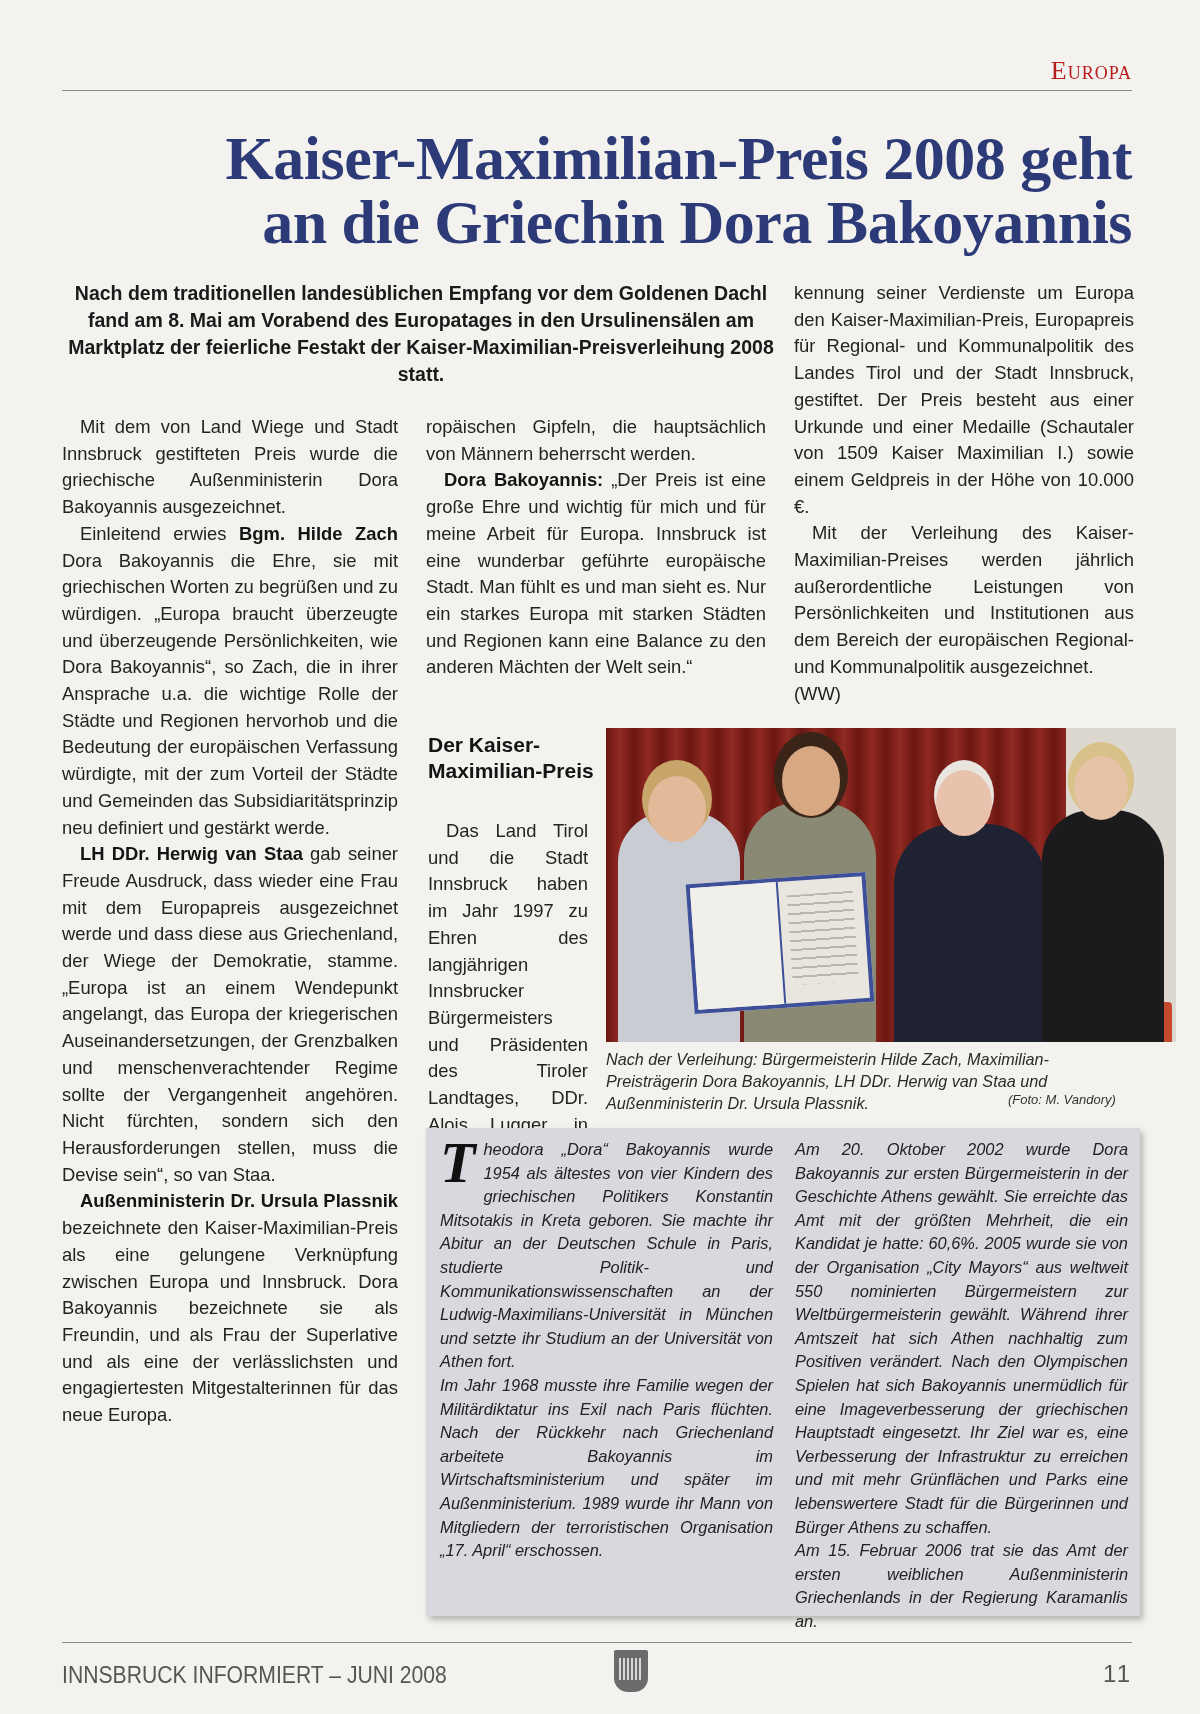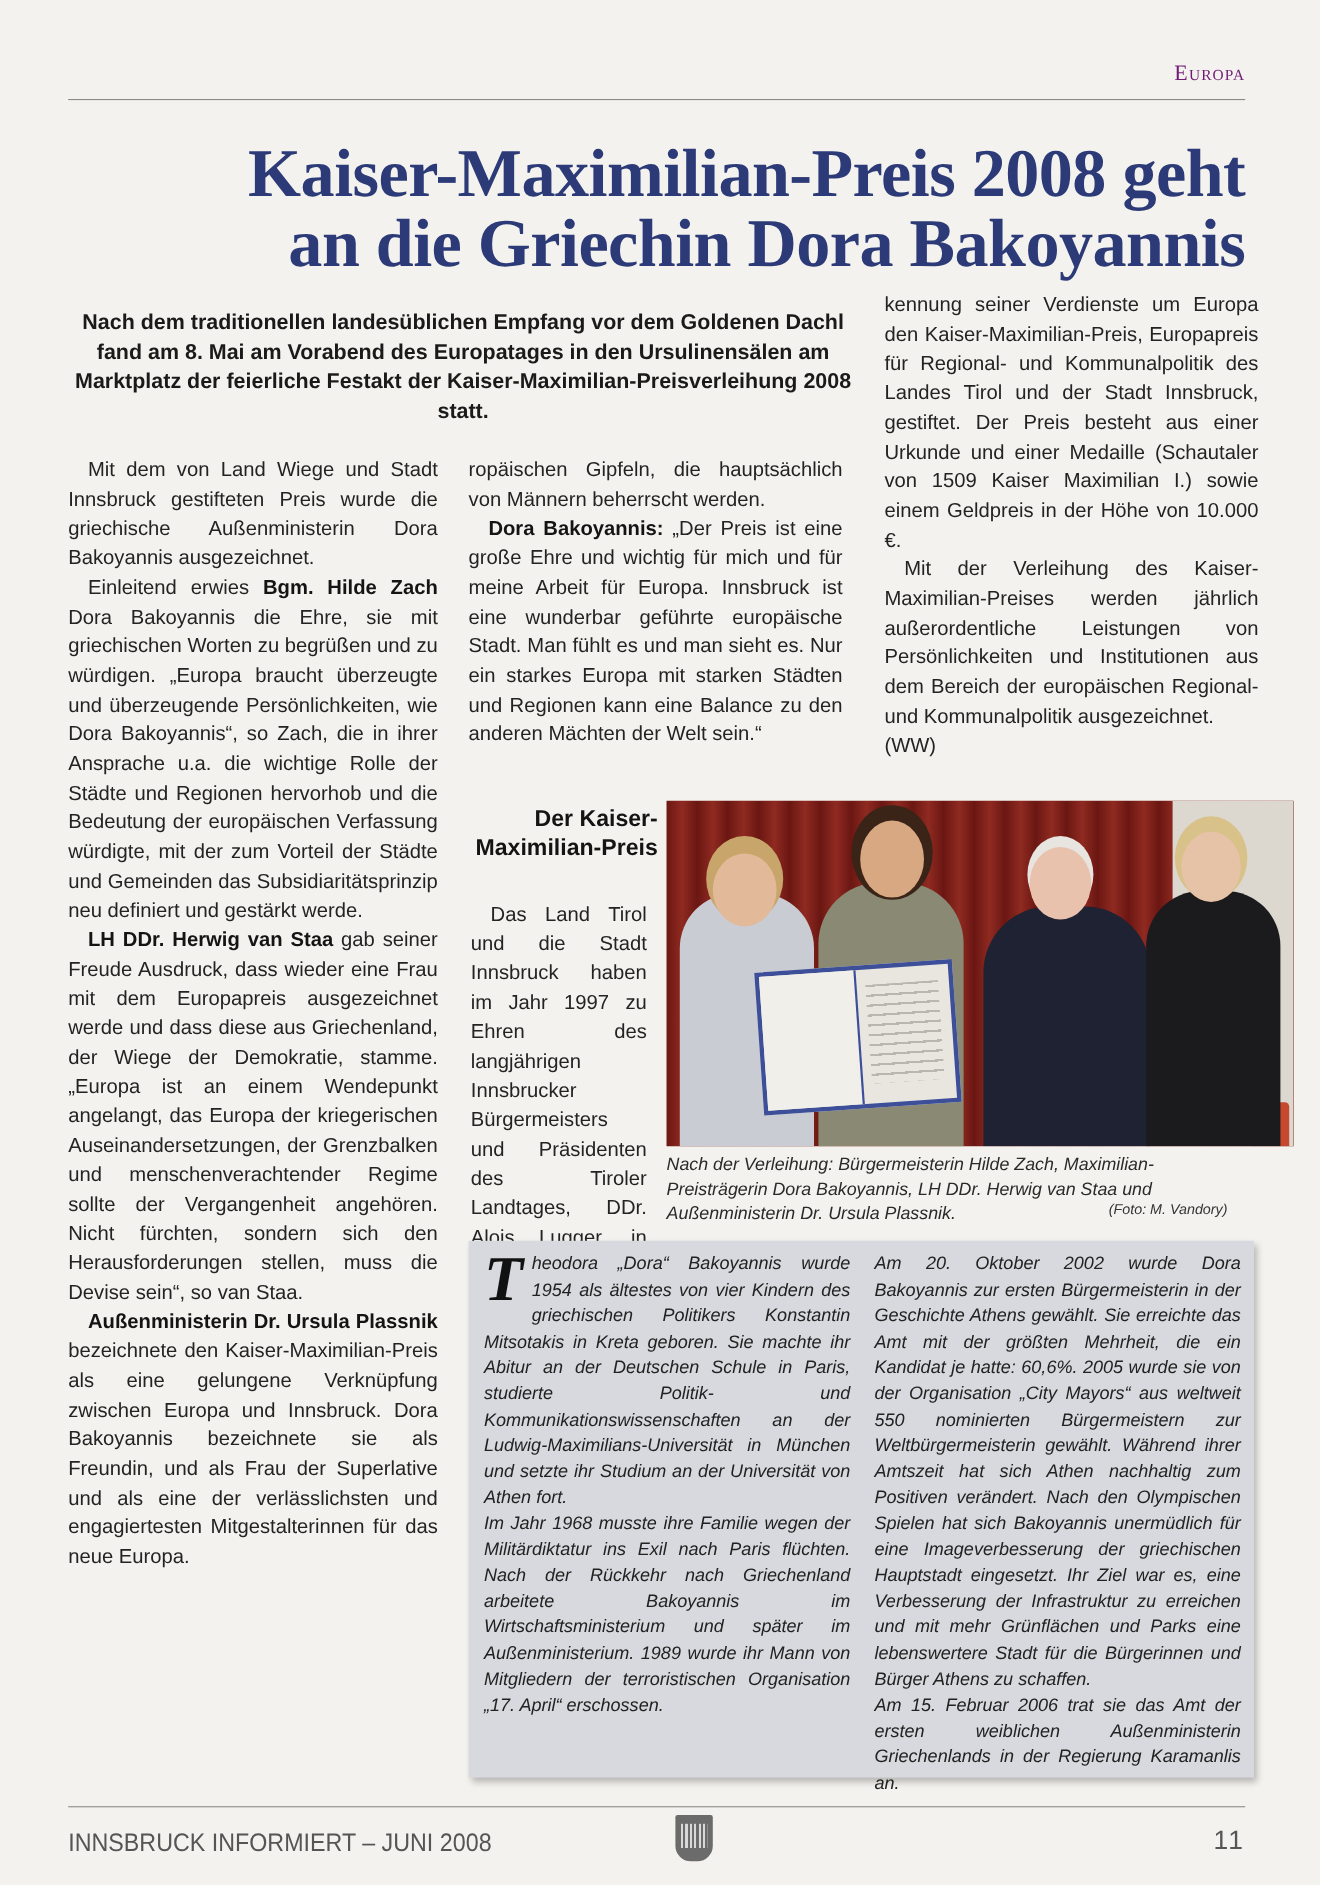--- a/index.html
+++ b/index.html
@@ -7,21 +7,21 @@
   body {
     background: #f3f2ee;
     color: #1e1e1e;
     font-family: "Liberation Sans", "DejaVu Sans", sans-serif;
     position: relative;
     overflow: hidden;
   }
   .section-label {
     position: absolute; right: 68px; top: 56px;
     font-family: "Liberation Serif", "DejaVu Serif", serif;
-    font-size: 20px; letter-spacing: 1px; color: #701a75;
+    font-size: 26px; letter-spacing: 1px; color: #b91c1c;
     font-variant: small-caps;
   }
   .rule { position: absolute; left: 62px; right: 68px; height: 1px; background: #8a8a88; }
   .rule.top { top: 90px; }
   .rule.bottom { top: 1642px; }
 
   .headline {
     position: absolute; left: 62px; top: 126px; width: 1070px;
     font-family: "Liberation Serif", "DejaVu Serif", serif;
     font-weight: bold; color: #2c3b78;
@@ -36,24 +36,24 @@
   .col {
     position: absolute;
     font-size: 18.4px; line-height: 26.7px; color: #232323;
     text-align: justify; hyphens: manual;
   }
   .col p { text-indent: 18px; }
   .col p.noindent { text-indent: 0; }
   .col b { font-weight: bold; color: #141414; }
   .col1 { left: 62px; top: 414px; width: 336px; }
   .col2 { left: 426px; top: 414px; width: 340px; }
-  .col3 { left: 794px; top: 264px; width: 340px; margin-left: 10px; }
+  .col3 { left: 794px; top: 280px; width: 340px; }
   .subhead {
     position: absolute; left: 428px; top: 732px; width: 170px;
-    font-weight: bold; font-size: 21px; line-height: 26px; text-align: right; color: #141414;
+    font-weight: bold; font-size: 21px; line-height: 26px; text-align: left; color: #141414;
   }
   .col2b { left: 428px; top: 818px; width: 160px; }
 
   .photo {
     position: absolute; left: 606px; top: 728px; width: 570px; height: 314px;
     overflow: hidden; background: #7a1f1a;
   }
   .photo .curtain {
     position: absolute; inset: 0;
     background: repeating-linear-gradient(90deg, #6c1713 0px, #8f2a21 14px, #6a1612 28px);

